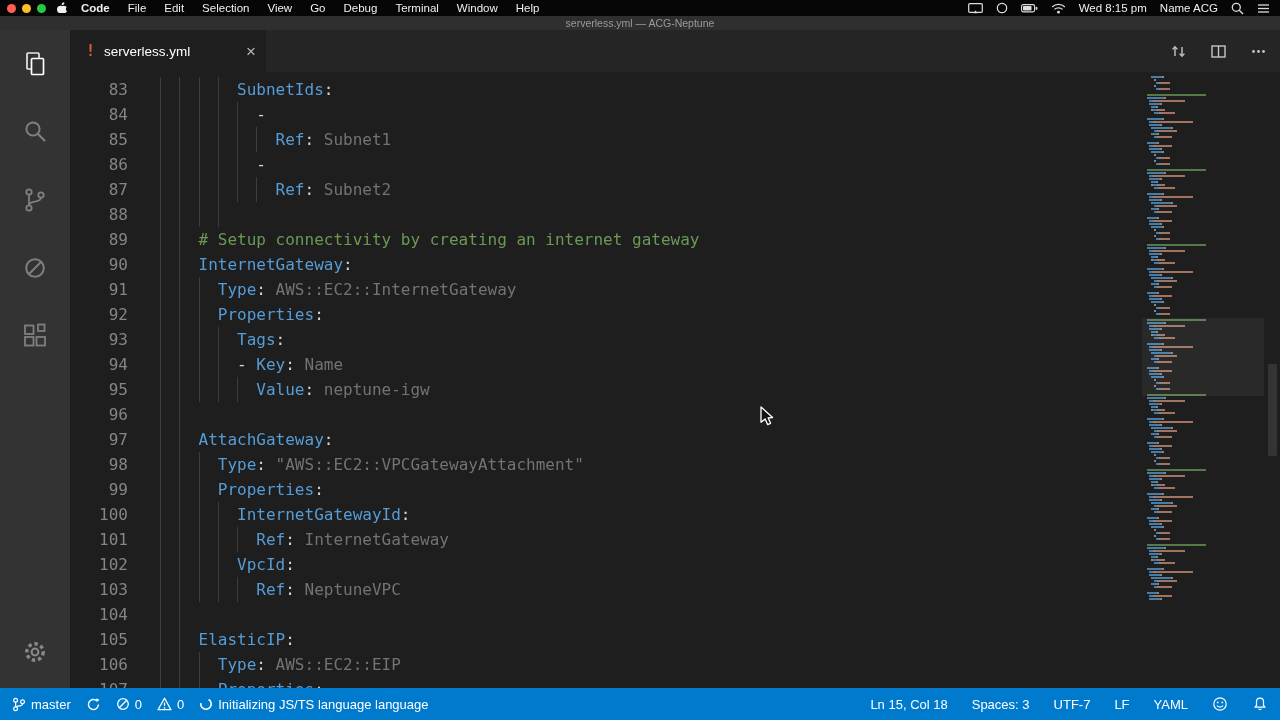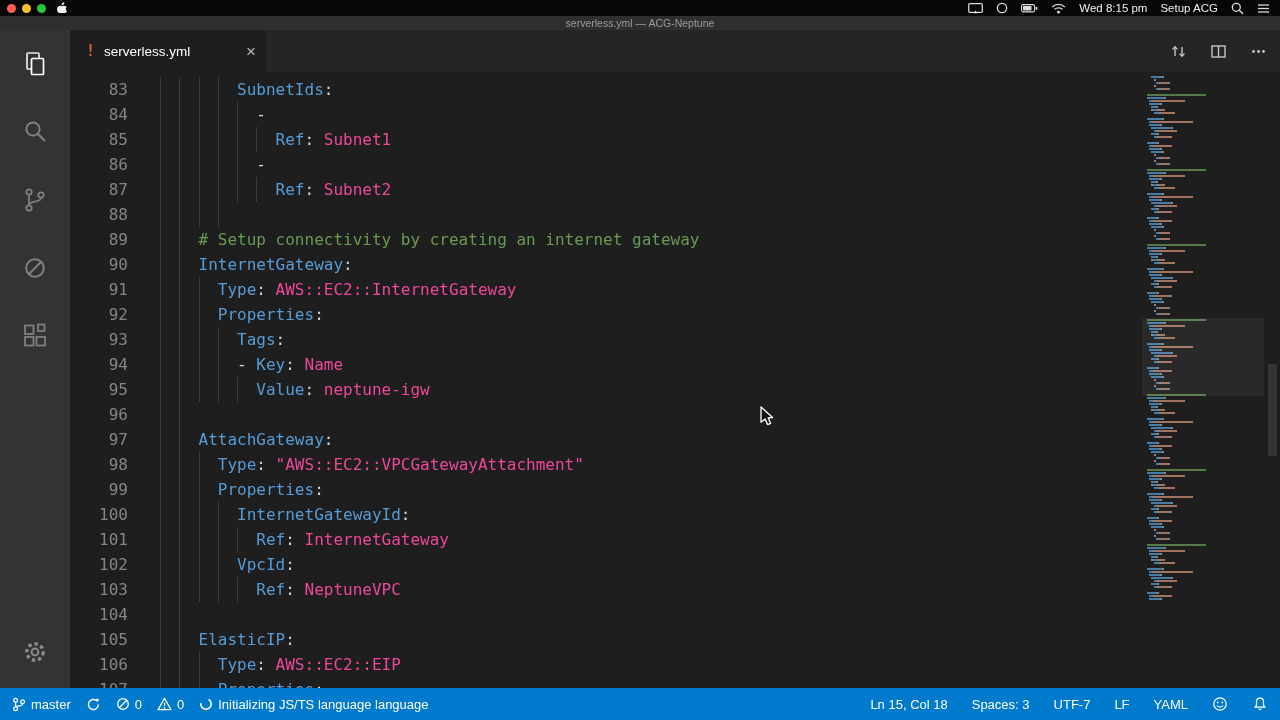--- a/index.html
+++ b/index.html
@@ -37,21 +37,21 @@
   .tab-close{margin-left:auto;color:#b9b9b9;font-size:17px;line-height:1;cursor:default;}
   .tab-actions{margin-left:auto;display:flex;align-items:center;gap:23px;padding-right:13px;}
 
   
   .editor{position:absolute;top:72px;left:70px;right:0;bottom:32px;background:#1e1e1e;overflow:hidden;z-index:10;}
   .code{position:absolute;top:5px;left:0;font:16px/25px "DejaVu Sans Mono",monospace;white-space:pre;}
   .cl{height:25px;line-height:25px;display:flex;}
   .lnum{width:58px;text-align:right;color:#858585;flex:none;}
   .ltext{margin-left:32px;position:relative;flex:none;white-space:pre;}
   .guide{position:absolute;top:0;bottom:0;width:1px;background:#3c3c3c;}
-  .tk{color:#569cd6;} .tv{color:#ec4899;} .tc{color:#6a9955;} .tp{color:#d4d4d4;}
+  .tk{color:#569cd6;} .tv{color:#737373;} .tc{color:#6a9955;} .tp{color:#d4d4d4;}
 
   
   .minimap{position:absolute;top:0;right:16px;width:122px;bottom:0;overflow:hidden;padding-top:4px;}
   .mrow{height:2px;margin-bottom:1px;font-size:0;white-space:nowrap;}
   .mtok{display:inline-block;height:2px;opacity:.75;}
   .mm-slider{position:absolute;left:0;right:0;top:246px;height:78px;background:rgba(255,255,255,0.05);}
   .sb-thumb{position:absolute;right:3px;top:292px;width:9px;height:92px;background:rgba(121,121,121,0.25);border-radius:1px;}
 
   
   .statusbar{position:absolute;left:0;right:0;bottom:0;height:32px;background:#007acc;color:#ffffff;
@@ -73,20 +73,32 @@
     <span class="tl tl-zoom"></span>
   </div>
   <span class="apple">
     <svg width="12" height="14" viewBox="0 0 12 14">
       <ellipse cx="7" cy="2.7" rx="1.7" ry="0.9" fill="#f0f0f0" transform="rotate(-40 7 2.7)"></ellipse>
       <circle cx="4.7" cy="8.4" r="3.7" fill="#f0f0f0"></circle>
         <circle cx="7.6" cy="8.4" r="3.7" fill="#f0f0f0"></circle>
       <circle cx="12.1" cy="8" r="2.3" fill="#060606"></circle>
     </svg>
   </span>
+  <div class="menu-items">
+      <span class="menu-item bold">Code</span>
+      <span class="menu-item">File</span>
+      <span class="menu-item">Edit</span>
+      <span class="menu-item">Selection</span>
+      <span class="menu-item">View</span>
+      <span class="menu-item">Go</span>
+      <span class="menu-item">Debug</span>
+      <span class="menu-item">Terminal</span>
+      <span class="menu-item">Window</span>
+      <span class="menu-item">Help</span>
+    </div>
   <div class="menubar-right">
     <span class="mb-ic">
       <svg width="15" height="11" viewBox="0 0 15 11">
           <rect x="0.7" y="0.7" width="13.6" height="8.6" rx="1" fill="none" stroke="#f0f0f0" stroke-width="1.2"></rect>
           <path d="M5.5 10.2 L9.5 10.2 L7.5 7.6 Z" fill="#f0f0f0"></path>
         </svg>
     </span>
     <span class="mb-ic">
       <svg width="12" height="12" viewBox="0 0 12 12">
           <circle cx="6" cy="6" r="4.7" fill="none" stroke="#f0f0f0" stroke-width="1.2"></circle>
@@ -100,21 +112,21 @@
         </svg>
     </span>
     <span class="mb-ic">
       <svg width="15" height="11" viewBox="0 0 15 11">
           <path d="M1.2 4 a9 9 0 0 1 12.6 0" fill="none" stroke="#f0f0f0" stroke-width="1.3"></path>
           <path d="M3.4 6.4 a6 6 0 0 1 8.2 0" fill="none" stroke="#f0f0f0" stroke-width="1.3"></path>
           <circle cx="7.5" cy="9.2" r="1.4" fill="#f0f0f0"></circle>
         </svg>
     </span>
     <span>Wed 8:15 pm</span>
-    <span>Setup ACG</span>
+    <span>Name ACG</span>
     <span class="mb-ic">
       <svg width="13" height="13" viewBox="0 0 13 13">
           <circle cx="5.3" cy="5.3" r="4" fill="none" stroke="#f0f0f0" stroke-width="1.3"></circle>
           <line x1="8.3" y1="8.3" x2="12" y2="12" stroke="#f0f0f0" stroke-width="1.4"></line>
         </svg>
     </span>
     <span class="mb-ic">
       <svg width="13" height="11" viewBox="0 0 13 11">
           <line x1="1" y1="2" x2="12" y2="2" stroke="#f0f0f0" stroke-width="1.3"></line>
           <line x1="1" y1="5.5" x2="12" y2="5.5" stroke="#f0f0f0" stroke-width="1.3"></line>

